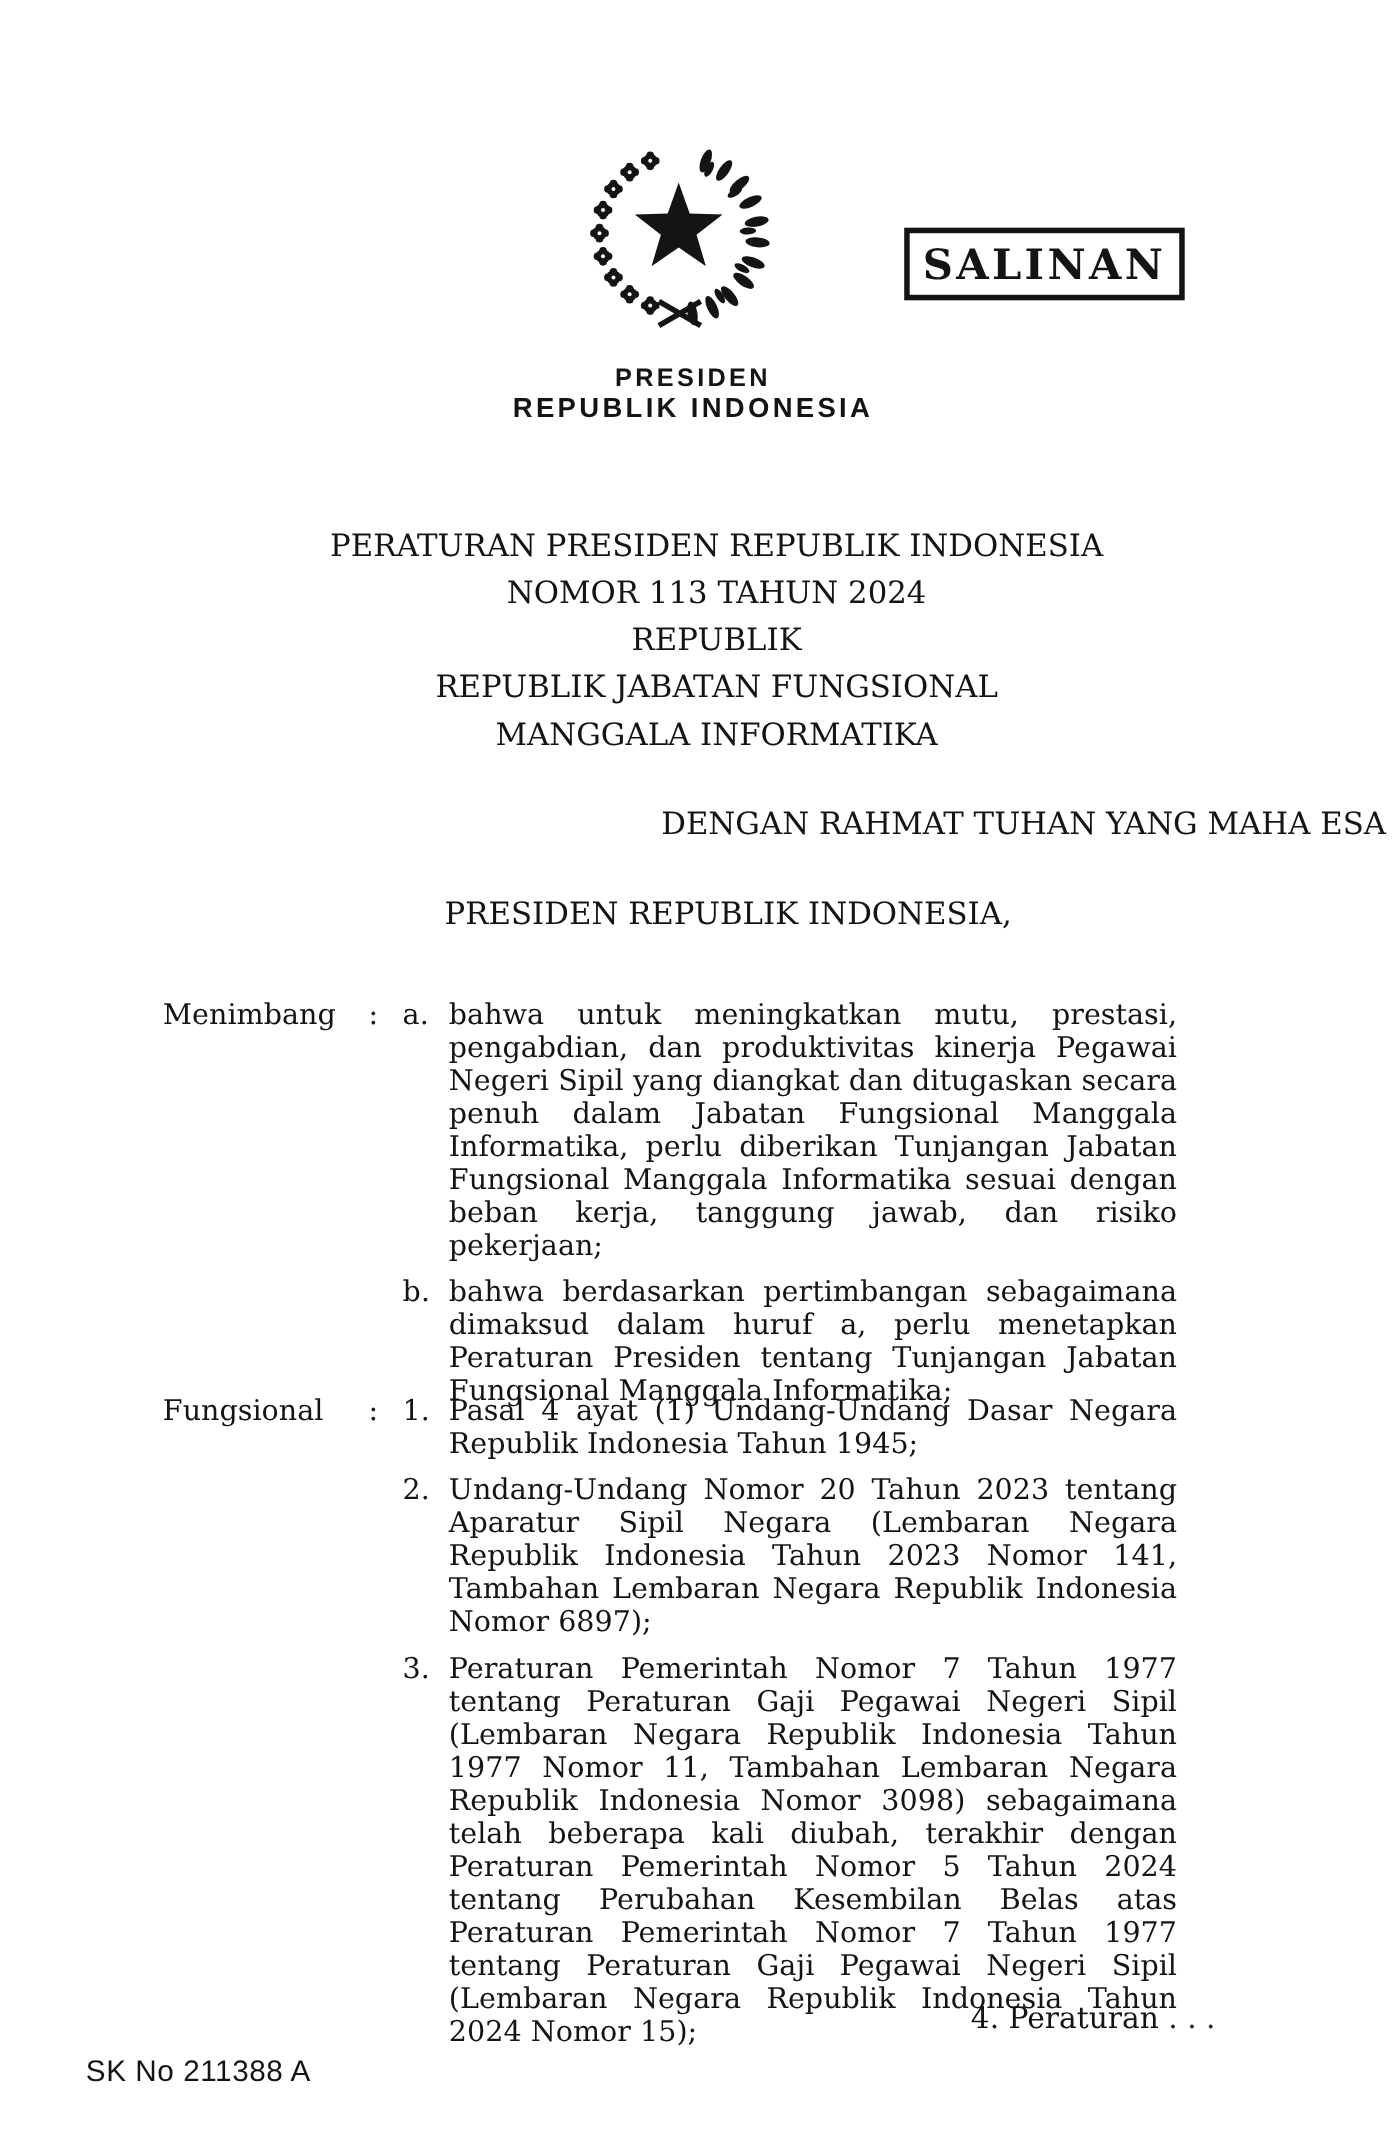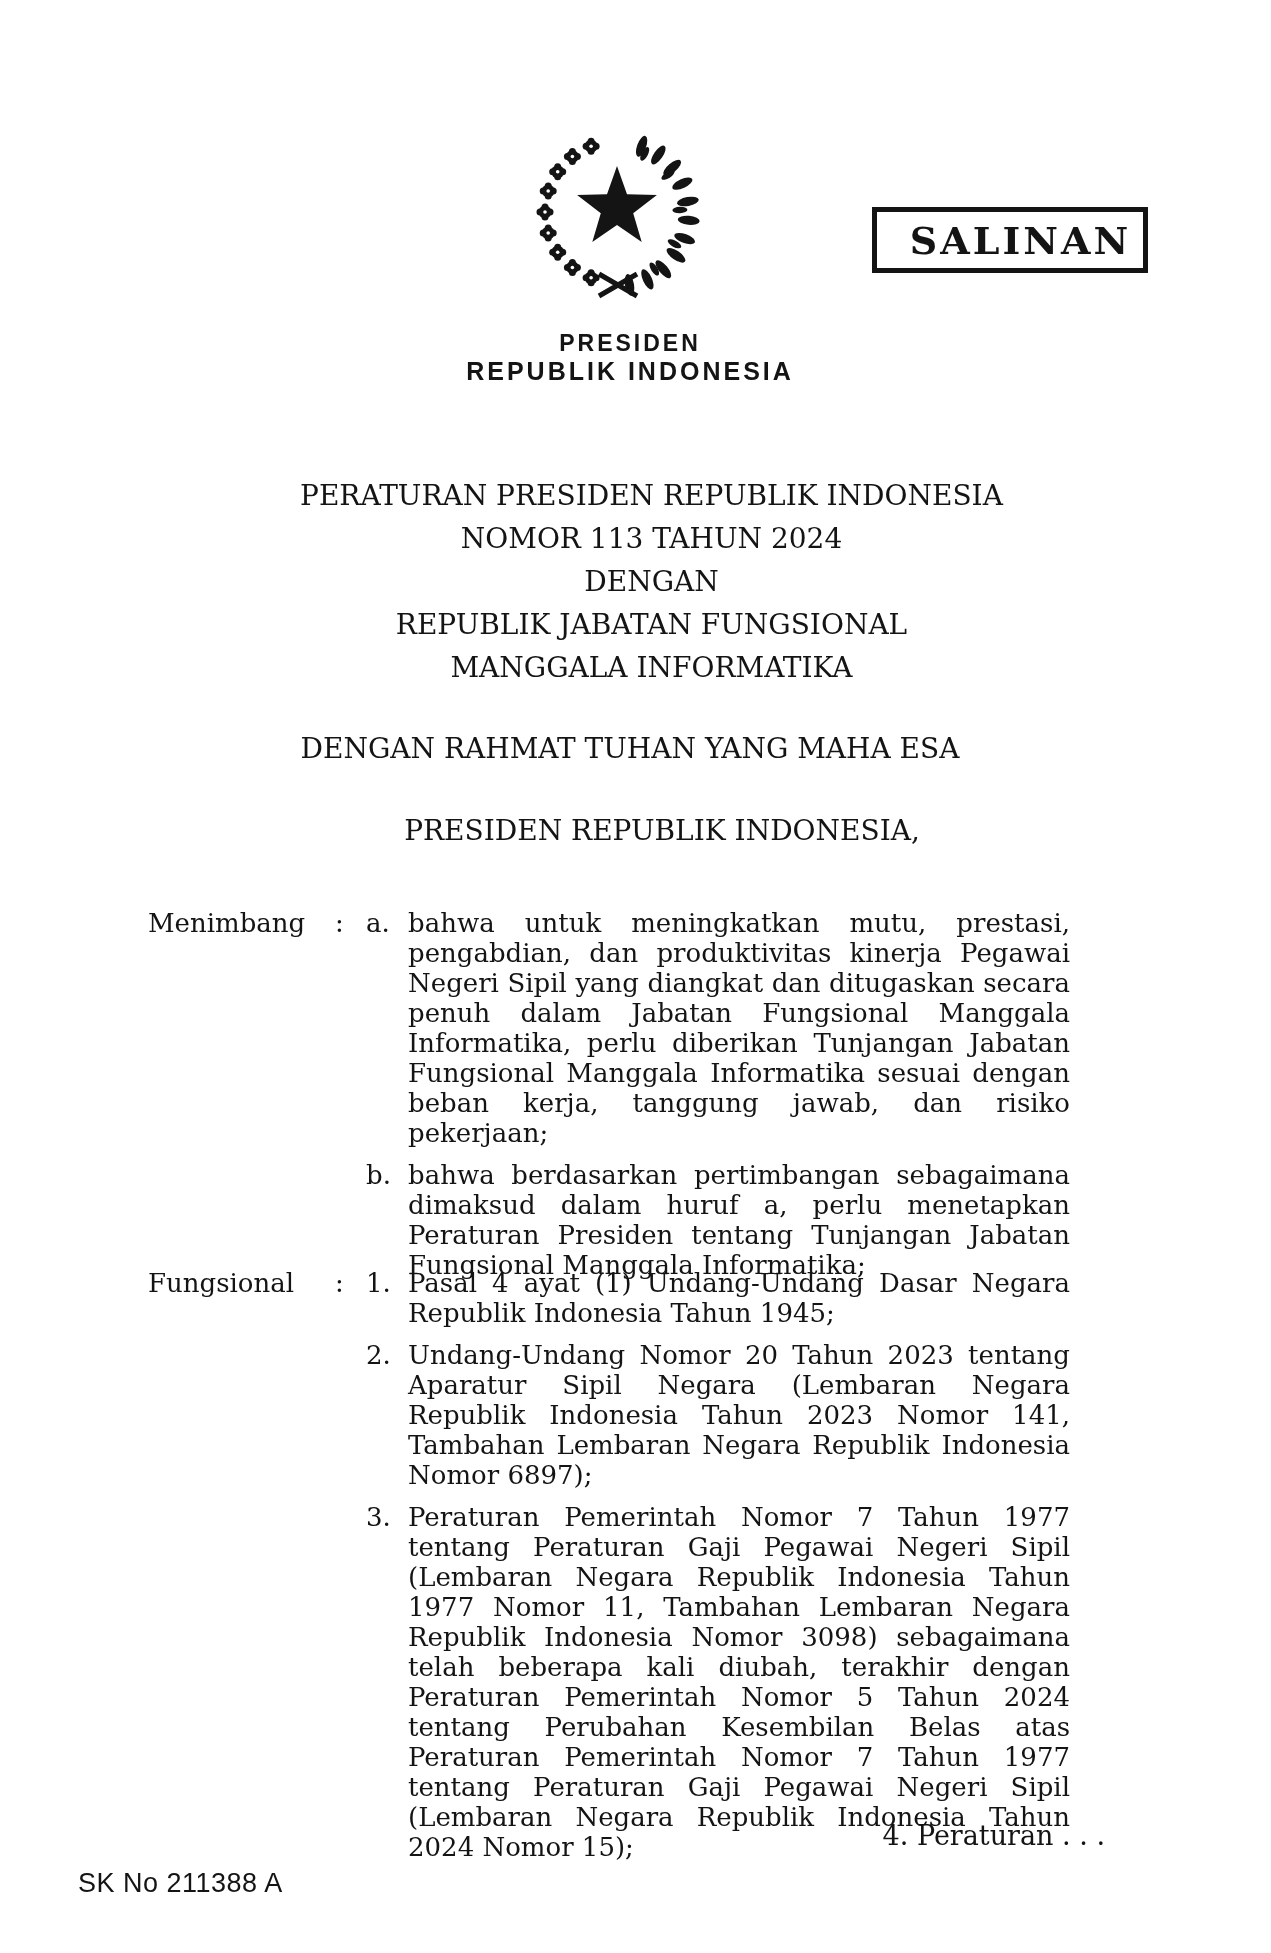--- a/index.html
+++ b/index.html
@@ -13,42 +13,42 @@
     overflow: hidden;
   }
   
   .emblem {
     position: absolute;
     left: 527px; top: 126px;
     width: 186px; height: 182px;
   }
   .salinan-box {
     position: absolute;
-    left: 872px; top: 207px;
+    left: 822px; top: 207px;
     width: 245px; height: 56px;
     border: 5px solid #141414;
-    display: flex; align-items: center; justify-content: center; padding-left: 21px;
+    display: flex; align-items: center; justify-content: center;
   }
   .salinan-box span {
     font-family: "DejaVu Serif", serif;
     font-weight: bold;
     font-size: 38px;
     letter-spacing: 3px;
   }
   .center-col {
     position: absolute;
     left: 0; width: 1260px;
     text-align: center;
   }
   .letterhead { top: 330px; font-family: "Liberation Sans", sans-serif; font-weight: bold; }
   .letterhead .lh1 { font-size: 23px; letter-spacing: 3px; line-height: 27px; }
   .letterhead .lh2 { font-size: 25px; letter-spacing: 3px; line-height: 29px; }
   .title-block { top: 474px; font-size: 28px; }
   .title-block div { line-height: 43px; padding-left: 43px; }
-  .invocation { top: 732px; font-size: 28px; }
+  .invocation { top: 732px; font-size: 28px; text-align: right; }
   .enacting   { top: 814px; font-size: 28px; padding-left: 32px; }
   
   .section {
     position: absolute;
     left: 148px; width: 922px;
     display: flex;
     align-items: flex-start;
     font-size: 26px;
     line-height: 30px;
   }
@@ -195,21 +195,21 @@
   </div>
 
   <div class="center-col letterhead">
     <div class="lh1">PRESIDEN</div>
     <div class="lh2">REPUBLIK INDONESIA</div>
   </div>
 
   <div class="center-col title-block">
     <div>PERATURAN PRESIDEN REPUBLIK INDONESIA</div>
     <div>NOMOR 113 TAHUN 2024</div>
-    <div>DENGAN</div>
+    <div>REPUBLIK</div>
     <div>REPUBLIK JABATAN FUNGSIONAL</div>
     <div>MANGGALA INFORMATIKA</div>
   </div>
 
   <div class="center-col invocation">DENGAN RAHMAT TUHAN YANG MAHA ESA</div>
   <div class="center-col enacting">PRESIDEN REPUBLIK INDONESIA,</div>
 
   <div class="section considering">
     <div class="sec-label">Menimbang</div>
     <div class="sec-colon">:</div>

